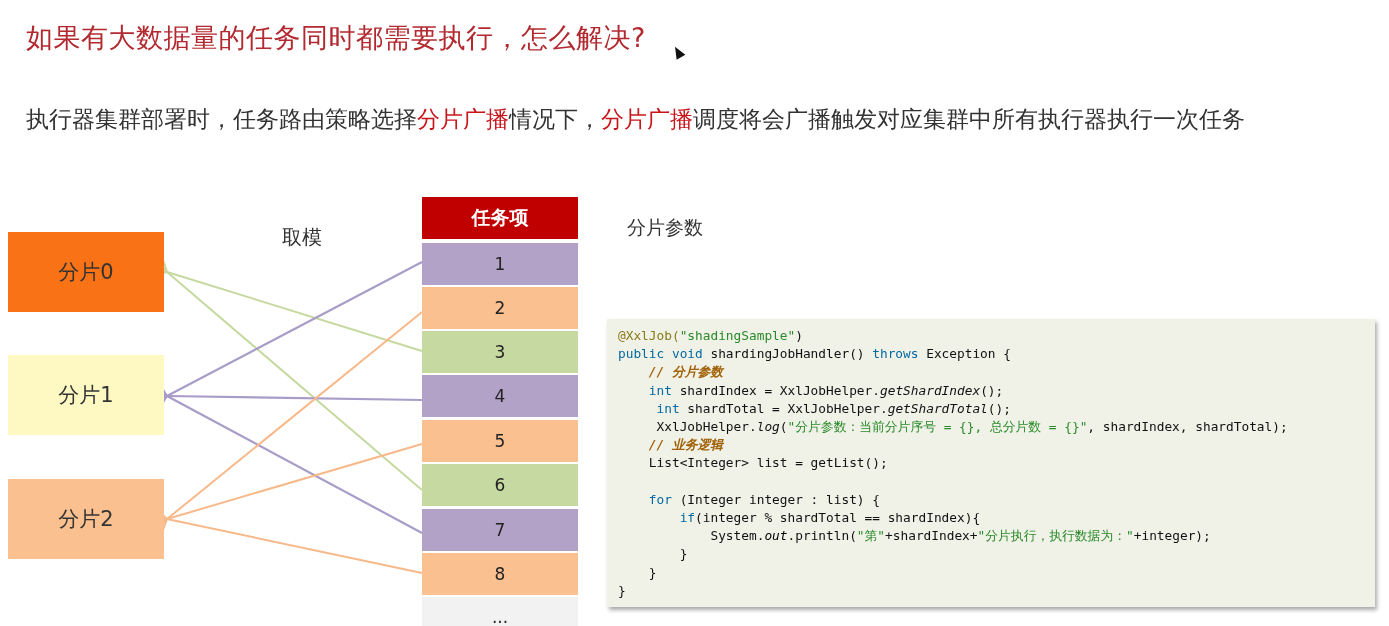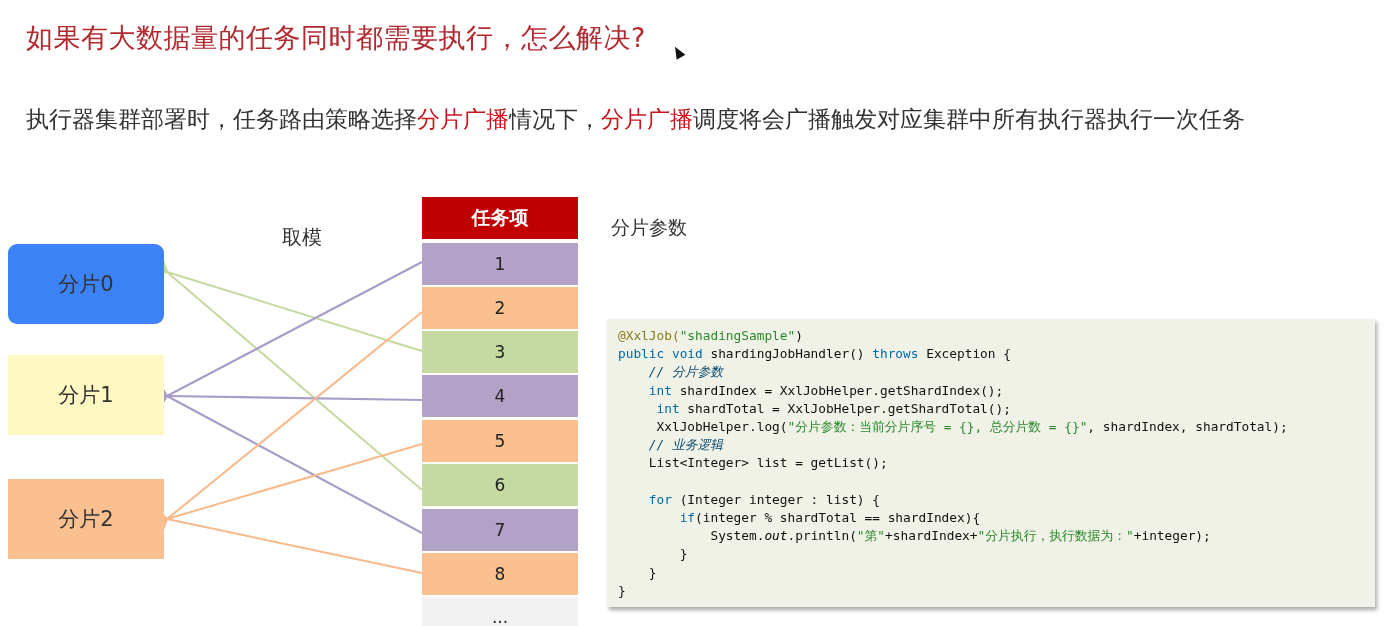--- a/index.html
+++ b/index.html
@@ -7,46 +7,46 @@
   body { position: relative; font-family: "DejaVu Sans", "Liberation Sans", sans-serif; color: #333; }
 
   .title { position: absolute; left: 26px; top: 20px; font-size: 27px; color: #b22a30; letter-spacing: 0.5px; white-space: nowrap; }
   .cursor { position: absolute; left: 673px; top: 46px; width: 0; height: 0;
     border-left: 5px solid transparent; border-right: 5px solid transparent; border-bottom: 12px solid #111; transform: rotate(-30deg); }
 
   .intro { position: absolute; left: 26px; top: 96px; width: 1290px; font-size: 23px; line-height: 46px; color: #333; }
   .intro .hl { color: #c8161d; margin-top: 38px; }
 
   .shard { position: absolute; left: 8px; width: 156px; height: 80px; display: flex; align-items: center; justify-content: center; font-size: 21px; color: #333; }
-  .s0 { top: 244px; background: #3b82f6; border-radius: 9px; }
+  .s0 { top: 232px; background: #f97316; }
   .s1 { top: 355px; background: #fef9c3; }
   .s2 { top: 479px; background: #fac090; }
 
   .mod-label { position: absolute; left: 282px; top: 224px; font-size: 20px; color: #333; }
 
   .task-header { position: absolute; left: 422px; top: 197px; width: 156px; height: 42px; background: #c00000; color: #fff; font-weight: bold; font-size: 19px; display: flex; align-items: center; justify-content: center; }
   .task { position: absolute; left: 422px; width: 156px; height: 42px; display: flex; align-items: center; justify-content: center; font-size: 17px; color: #222; }
   .c-purple { background: #b3a2c7; }
   .c-orange { background: #fac090; }
   .c-green { background: #c6d9a0; }
   .c-gray { background: #f2f2f2; }
 
   svg.arrows { position: absolute; left: 0; top: 0; width: 1389px; height: 626px; pointer-events: none; }
 
   .params { position: absolute; left: 611px; top: 215px; font-size: 19px; color: #333; }
-  .params .ptitle { margin-bottom: 2px; }
+  .params .ptitle { margin-bottom: 2px; margin-left: 16px; }
   .params .pitem { display: flex; align-items: center; height: 25px; white-space: nowrap; }
   .params .dot { width: 10px; height: 10px; border-radius: 50%; background: #222; margin: 0 20px 0 4px; }
 
   .code { position: absolute; left: 607px; top: 319px; width: 768px; height: 288px; background: #f0f2e8; box-shadow: 2px 3px 4px #aaa; padding: 8px 0 0 11px; font-family: "DejaVu Sans Mono", "Liberation Mono", monospace; font-size: 12.8px; line-height: 18.2px; color: #111; white-space: pre; }
   .code .kw { color: #0369a1; }
   .code .ann { color: #8a7a1a; }
   .code .str { color: #2a8a2a; }
-  .code .cmt { color: #0c4a6e; font-style: italic; }
-  .code .it { }
+  .code .cmt { color: #a16207; font-style: italic; font-weight: bold; }
+  .code .it { font-style: italic; }
   .code .fld { color: #000000; font-style: italic; }
 </style>
 </head>
 <body>
 
 <div class="title">如果有大数据量的任务同时都需要执行，怎么解决?</div>
 <div class="cursor"></div>
 
 <div class="intro">
   <span>执行器集群部署时，任务路由策略选择</span><span class="hl">分片广播</span><span>情况下，</span><span class="hl">分片广播</span><span>调度将会广播触发对应集群中所有执行器执行一次任务</span>

